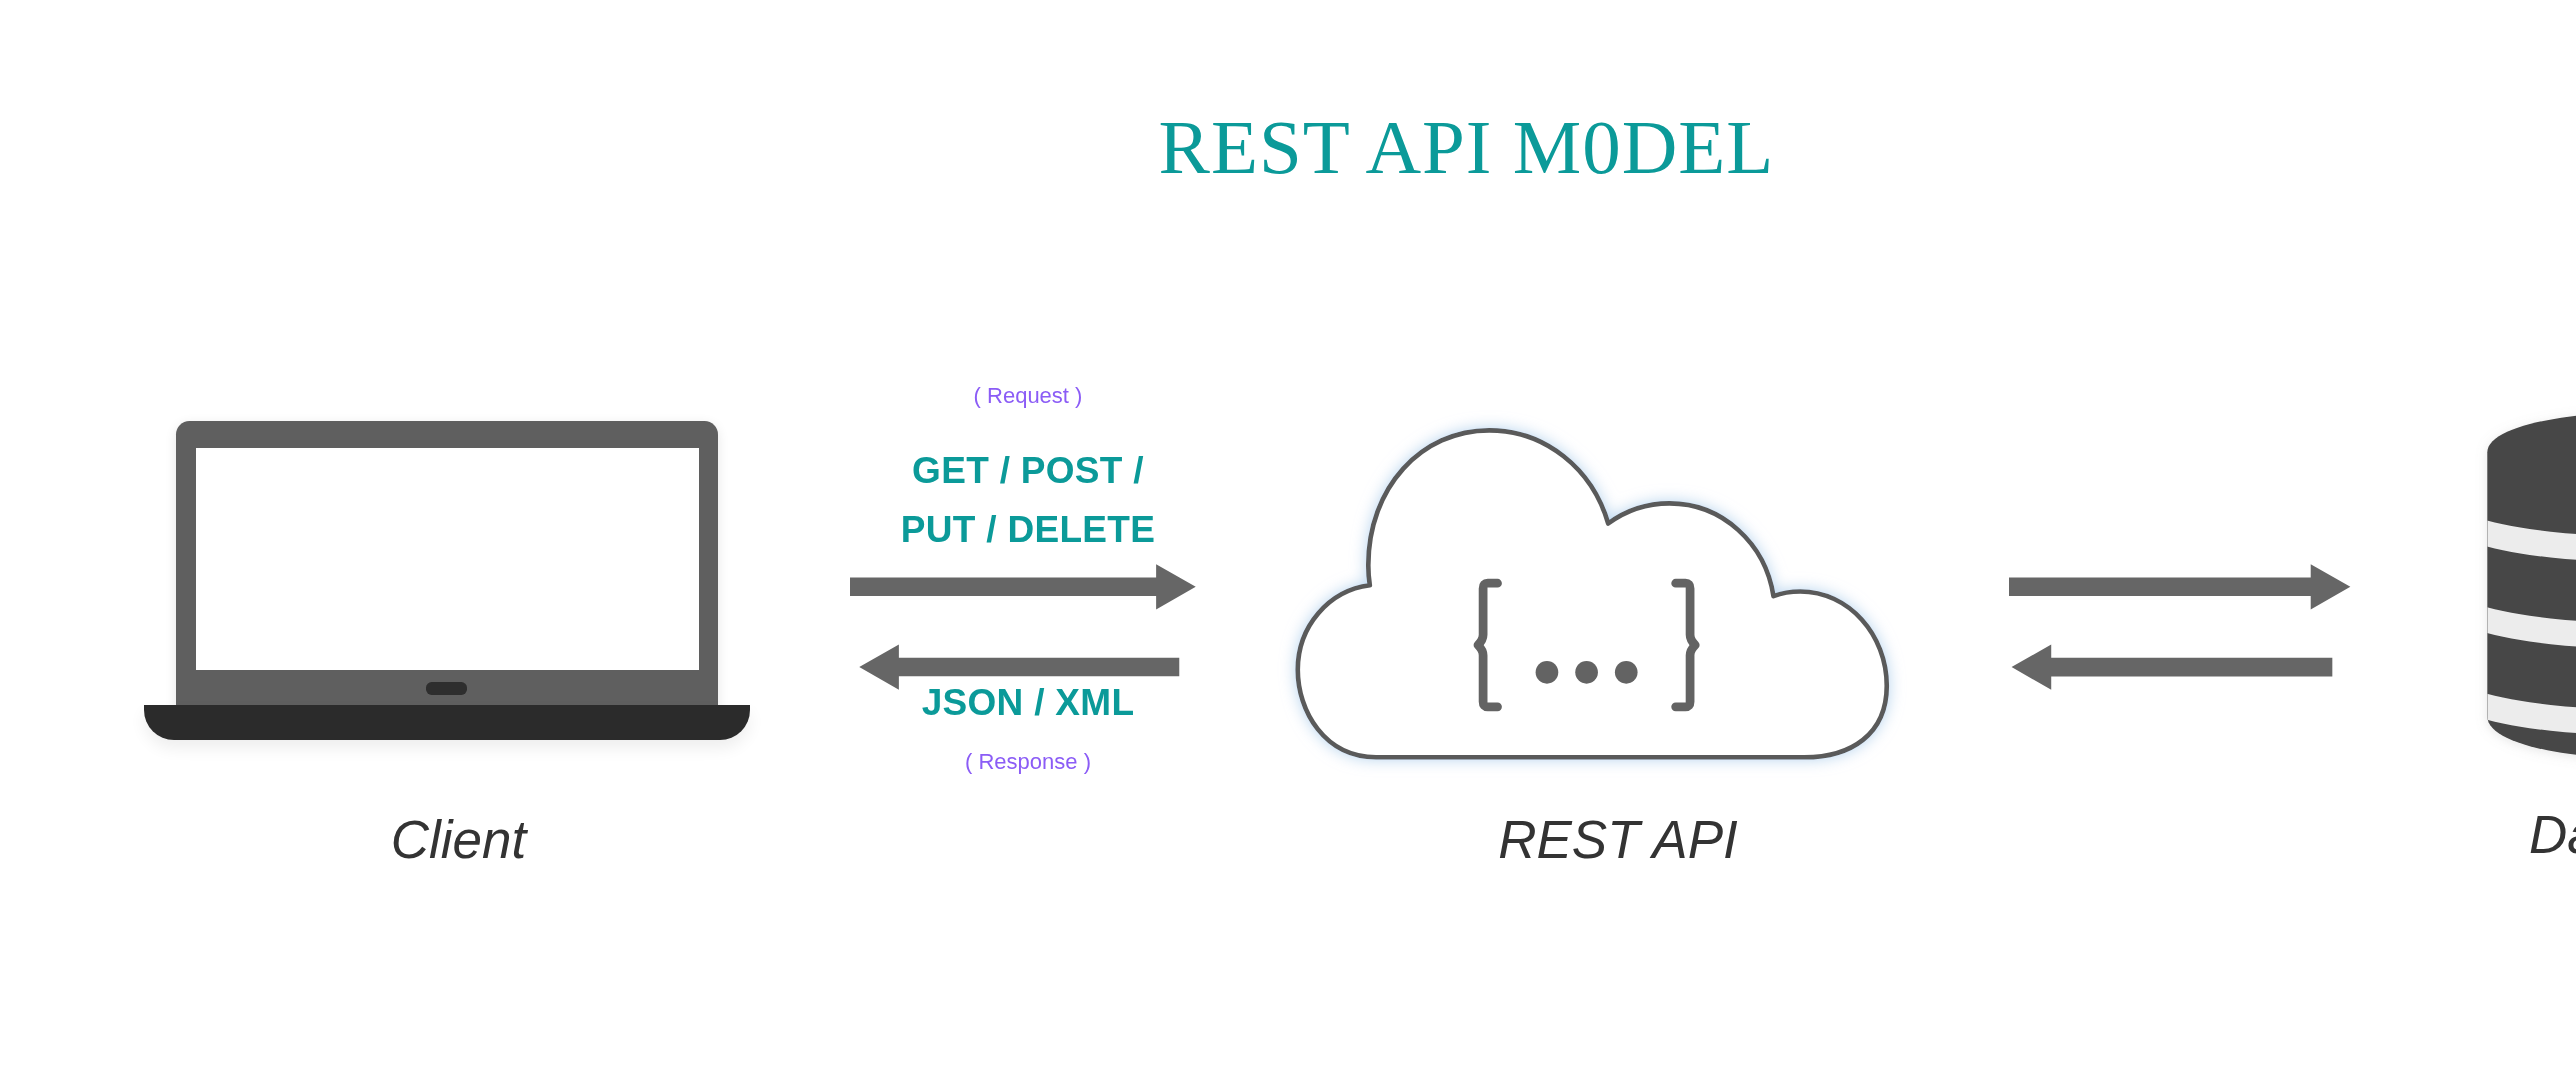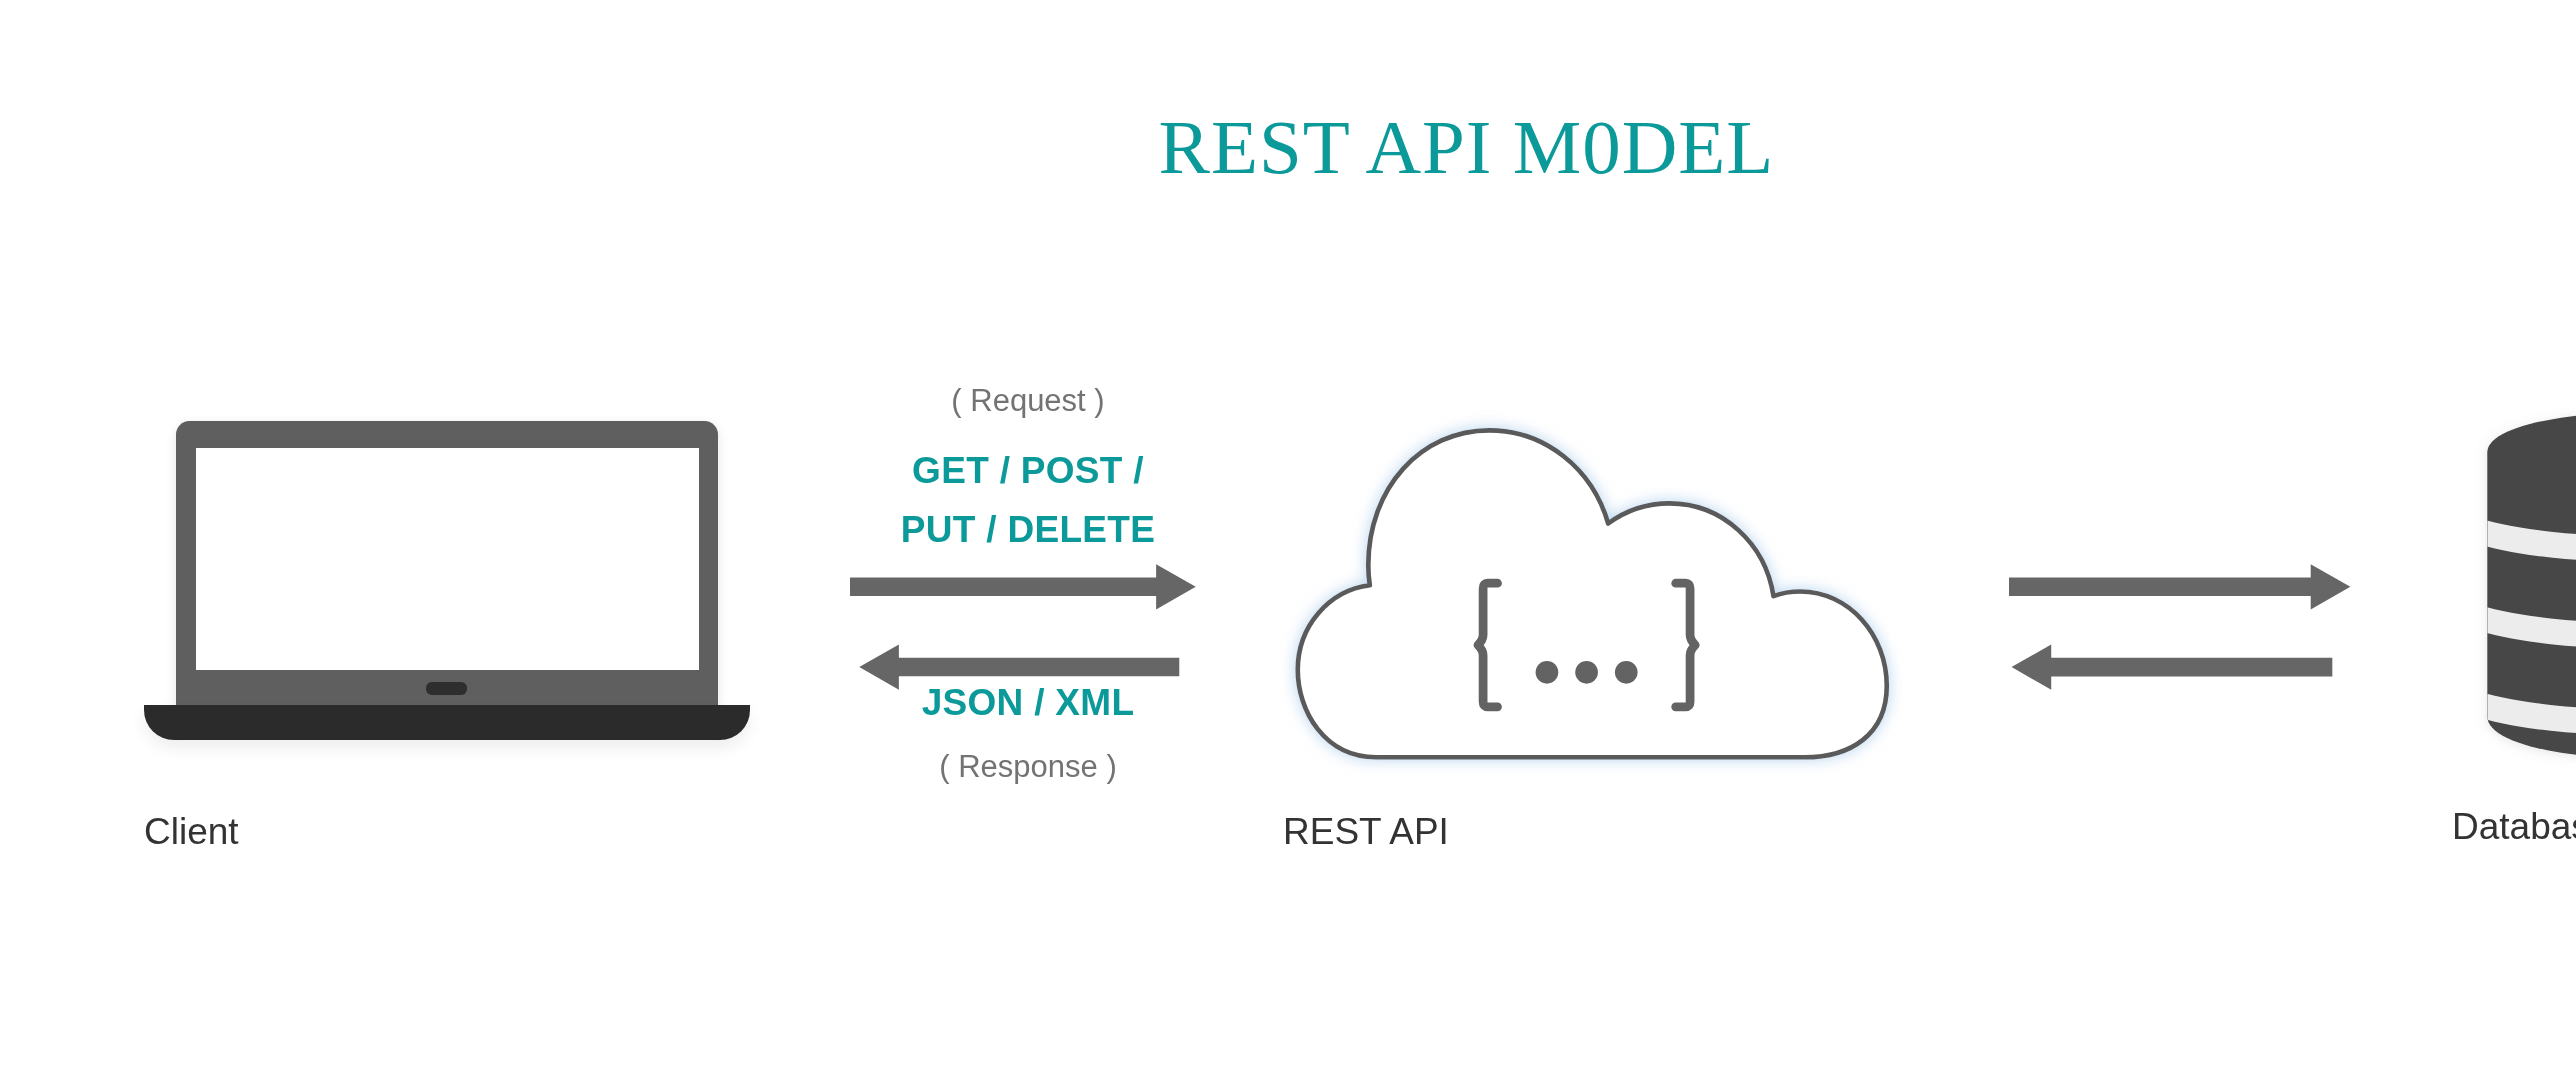--- a/index.html
+++ b/index.html
@@ -17,24 +17,26 @@
     font-family:"Liberation Serif", serif;
     font-size:77px;line-height:1.0;
     letter-spacing:1px;
     color:#0b9a99;
     white-space:pre;
   }
 
   
   .node-label{
     position:absolute;
+    text-align:center;
     font-family:"Liberation Sans", sans-serif;
-    font-size:37px;line-height:1.0;
+    font-size:53px;line-height:1.0;
     color:#333333;
     white-space:nowrap;
+    font-style:italic;
   }
 
   
   #client-group{position:absolute;left:144px;top:412px;width:629px;height:371px;}
   .laptop-lid{
     position:absolute;left:32px;top:9.3px;width:542px;height:294px;
     background:#5f5f5f;border-radius:13.4px 13.4px 5.2px 5.2px;
     box-shadow:0 3.1px 11.3px rgba(0,0,0,.10);
   }
   .laptop-screen{
@@ -67,21 +69,21 @@
   .arrow-pair svg{position:absolute;left:0;top:0;overflow:visible;}
   #arrows-client-api{left:850px;top:564px;width:355px;height:129px;}
   #arrows-api-db{left:2009px;top:564px;width:381px;height:129px;}
 
   
   .ex-text{
     position:absolute;text-align:center;white-space:nowrap;
     font-family:"Liberation Sans", sans-serif;
     line-height:1.0;
   }
-  .ex-muted{color:#737373;font-size:31px;text-align:center;}
+  .ex-muted{color:#8b5cf6;font-size:22px;text-align:center;}
   .ex-accent{color:#0b9a99;font-size:37px;font-weight:bold;letter-spacing:0.3px;}
 
   #req-paren   {left:768px;top:385px;width:520px;}
   #req-verbs-1 {left:768px;top:452px;width:520px;}
   #req-verbs-2 {left:768px;top:511px;width:520px;}
   #res-format  {left:768px;top:684px;width:520px;}
   #res-paren   {left:768px;top:751px;width:520px;}
 </style>
 </head>
 <body>

